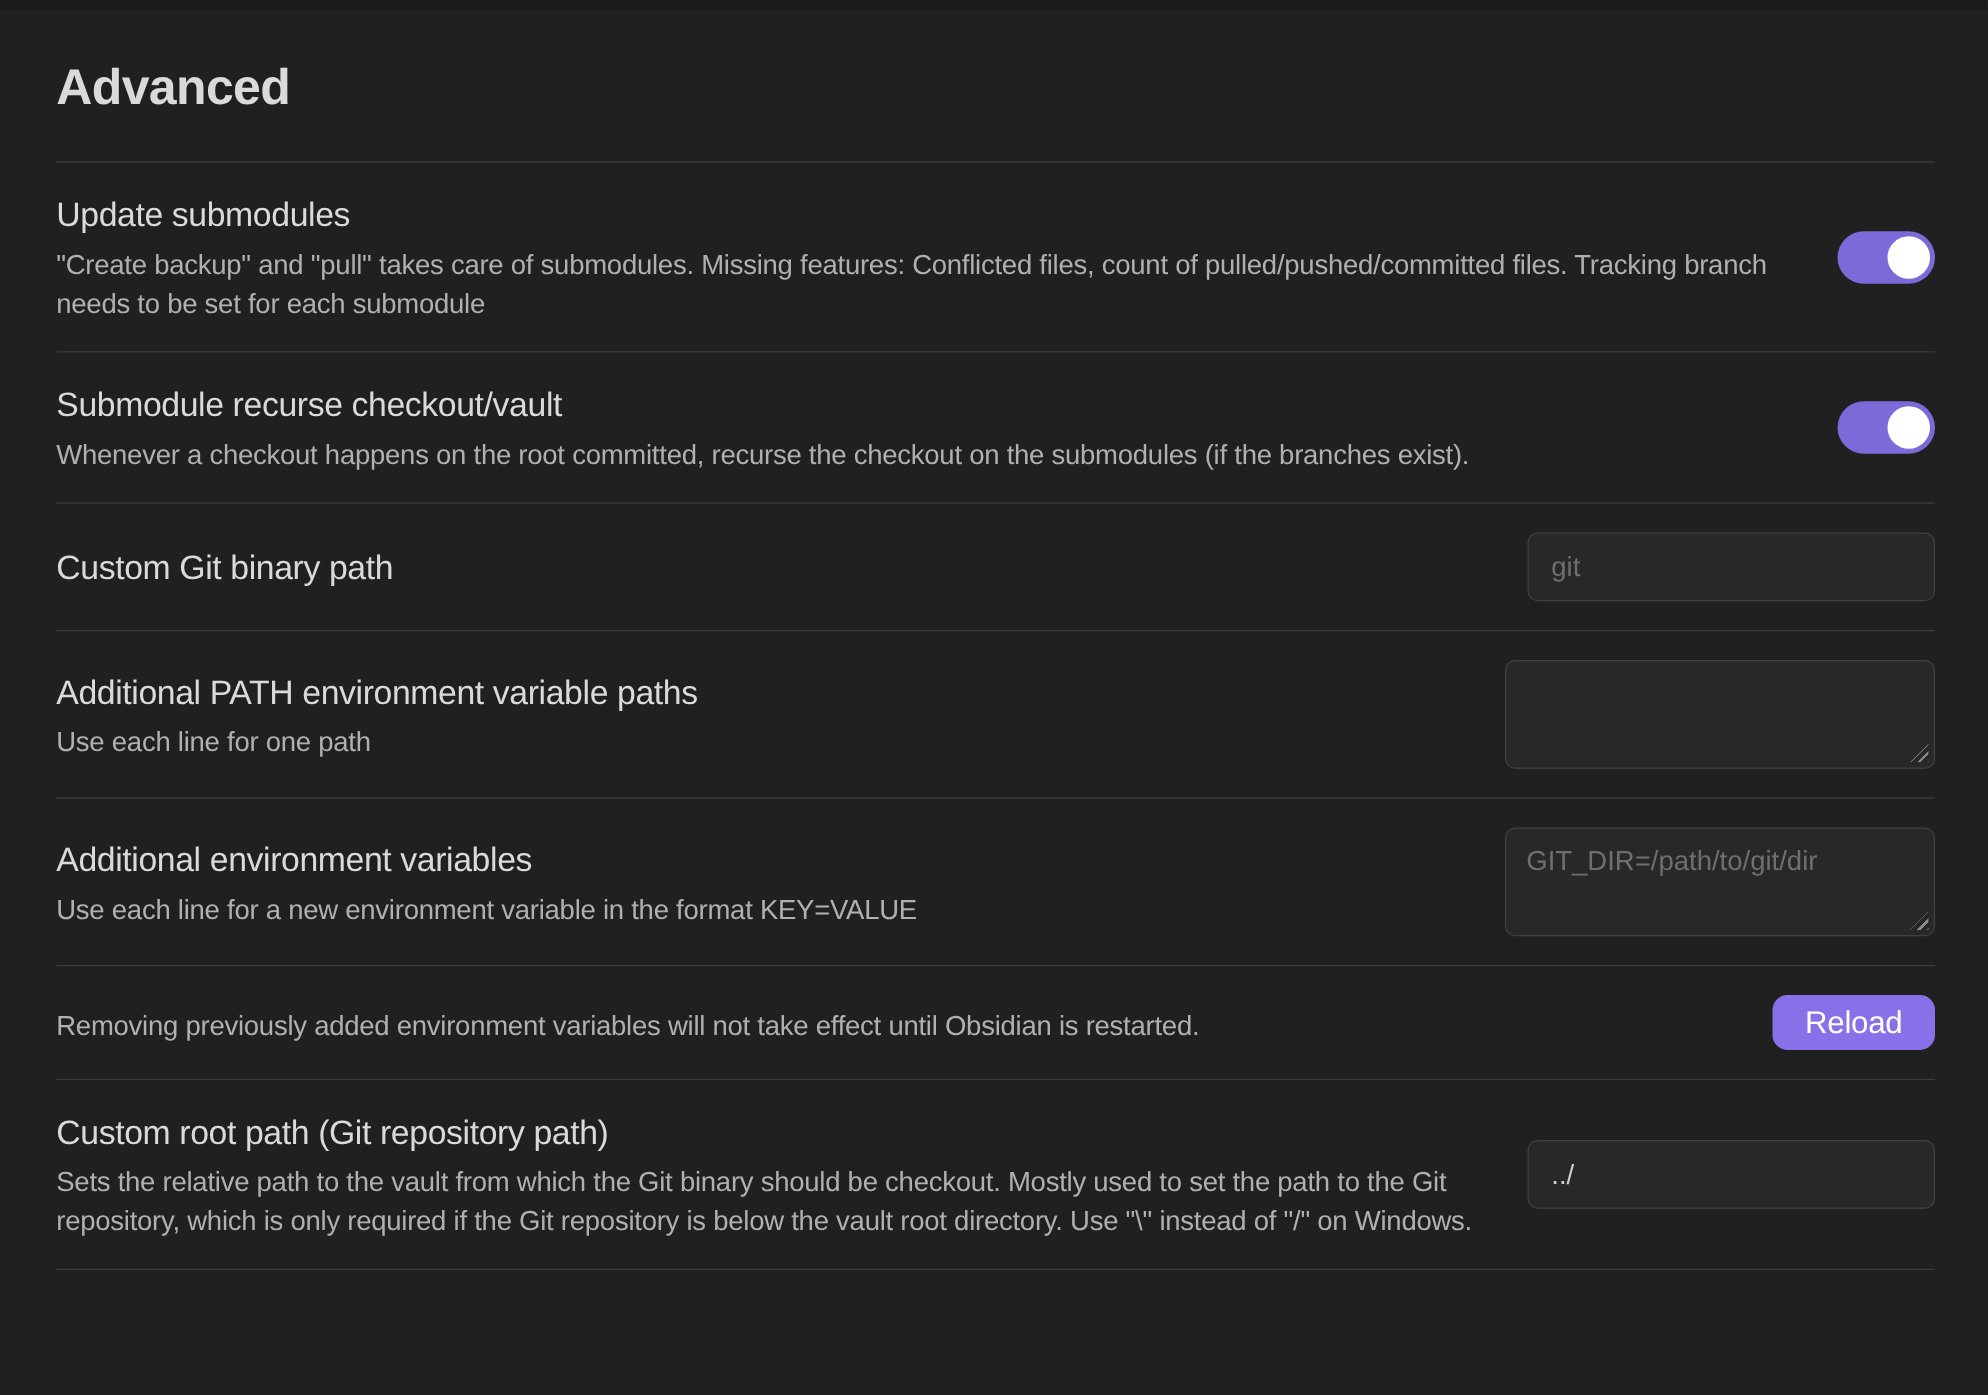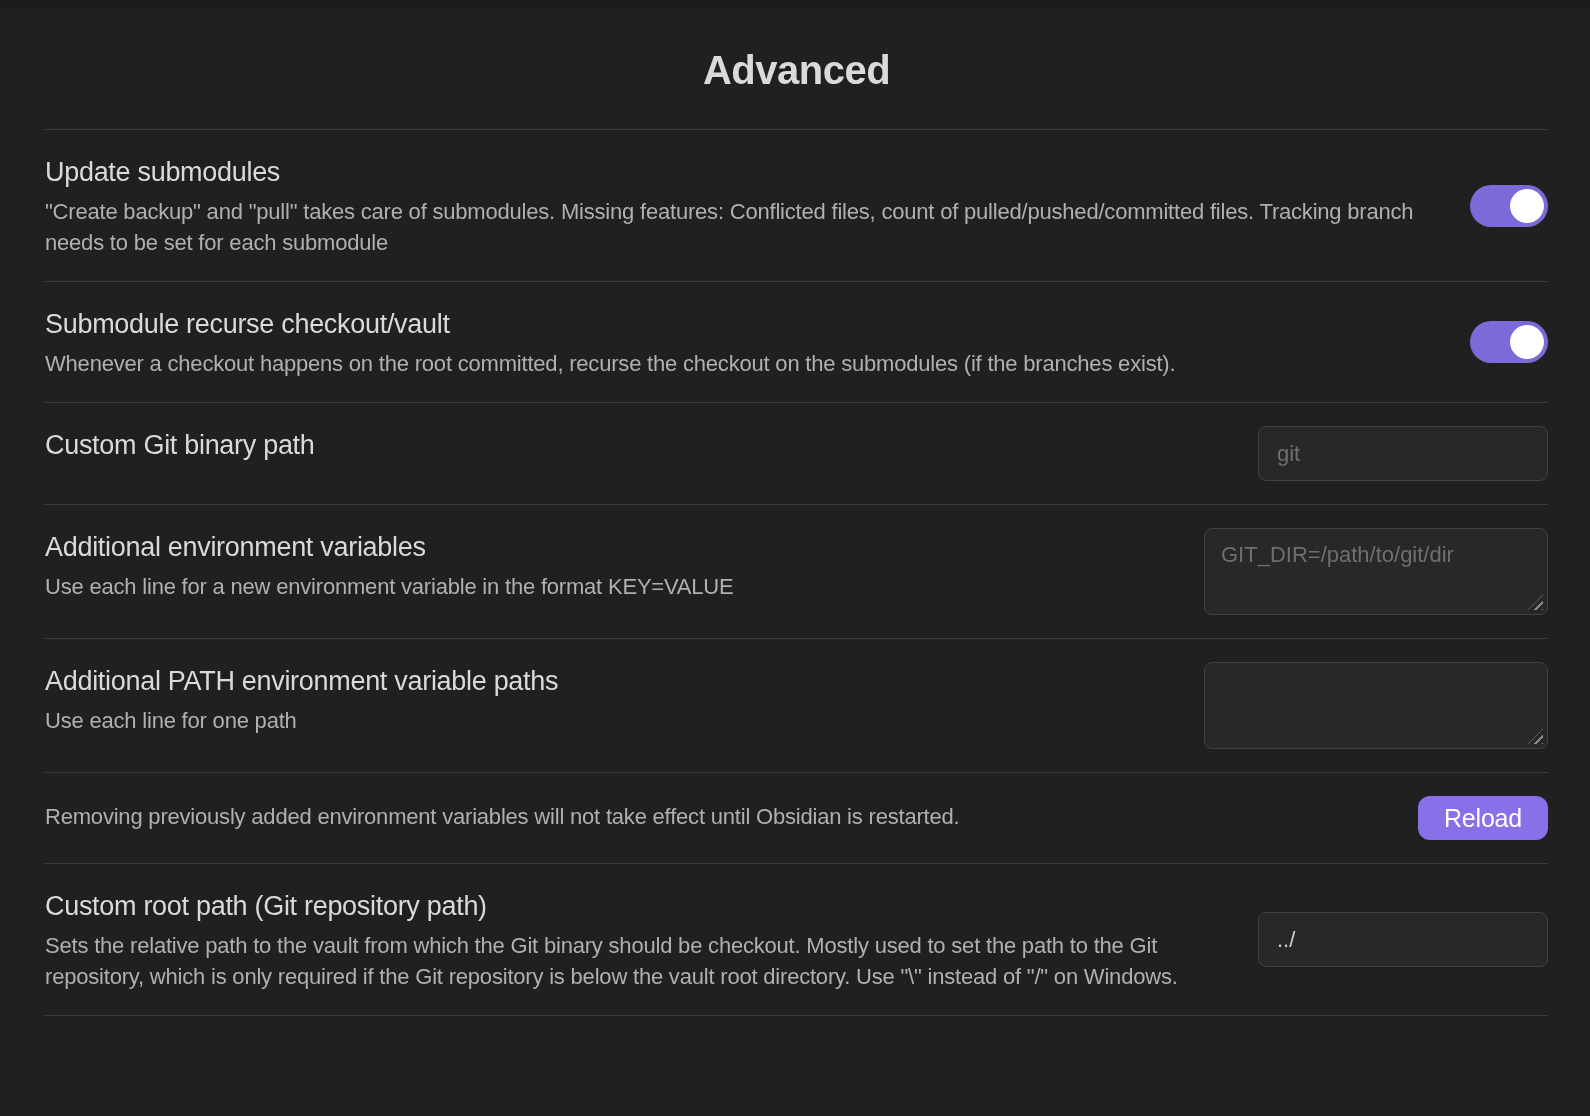--- a/index.html
+++ b/index.html
@@ -29,24 +29,24 @@
   }
   .settings-pane {
     padding: 14px 42px 0 45px;
   }
   .page-heading {
     font-size: 40px;
     font-weight: 700;
     letter-spacing: -0.5px;
     color: var(--title-text);
     margin: 26px 0 36px 0;
-    text-align: center;
   }
   .setting-item {
     display: flex;
+    align-items: center;
     border-top: 1px solid var(--divider);
     padding: 23px 0;
   }
   .bottom-divider {
     border-top: 1px solid var(--divider);
     height: 16px;
   }
   .setting-info {
     flex: 1 1 auto;
     min-width: 0;
@@ -87,21 +87,21 @@
     top: 4px;
     left: 4px;
     width: 34px;
     height: 34px;
     border-radius: 50%;
     background: #ffffff;
   }
   .toggle[data-state="on"] .knob { left: auto; right: 4px; }
   
   .text-input {
-    width: 290px;
+    width: 326px;
     height: 55px;
     background: var(--input-bg);
     border: 1px solid var(--input-border);
     border-radius: 8px;
     color: #d0d0d0;
     font-family: "Liberation Sans", "DejaVu Sans", sans-serif;
     font-size: 22px;
     padding: 0 18px;
     outline: none;
   }
@@ -188,46 +188,46 @@
       <div class="setting-name">Custom Git binary path</div>
 
     </div>
     <div class="setting-control">
       <input type="text" class="text-input" placeholder="git" style="">
     </div>
   </div>
 
   <div class="setting-item">
     <div class="setting-info">
+      <div class="setting-name">Additional PATH environment variable paths</div>
+      <div class="setting-desc">Use each line for one path</div>
+    </div>
+    <div class="setting-control">
+      <div class="textarea-wrap">
+        <textarea placeholder="" style=""></textarea>
+        <div class="resize-grip"></div>
+      </div>
+    </div>
+  </div>
+
+  <div class="setting-item">
+    <div class="setting-info">
       <div class="setting-name">Additional environment variables</div>
       <div class="setting-desc">Use each line for a new environment variable in the format KEY=VALUE</div>
     </div>
     <div class="setting-control">
       <div class="textarea-wrap">
         <textarea placeholder="GIT_DIR=/path/to/git/dir" style=""></textarea>
         <div class="resize-grip"></div>
       </div>
     </div>
   </div>
 
   <div class="setting-item">
     <div class="setting-info">
-      <div class="setting-name">Additional PATH environment variable paths</div>
-      <div class="setting-desc">Use each line for one path</div>
-    </div>
-    <div class="setting-control">
-      <div class="textarea-wrap">
-        <textarea placeholder="" style=""></textarea>
-        <div class="resize-grip"></div>
-      </div>
-    </div>
-  </div>
-
-  <div class="setting-item">
-    <div class="setting-info">
       <div class="setting-desc">Removing previously added environment variables will not take effect until Obsidian is restarted.</div>
     </div>
     <div class="setting-control">
       <button class="accent-button">Reload</button>
     </div>
   </div>
 
   <div class="setting-item">
     <div class="setting-info">
       <div class="setting-name">Custom root path (Git repository path)</div>

